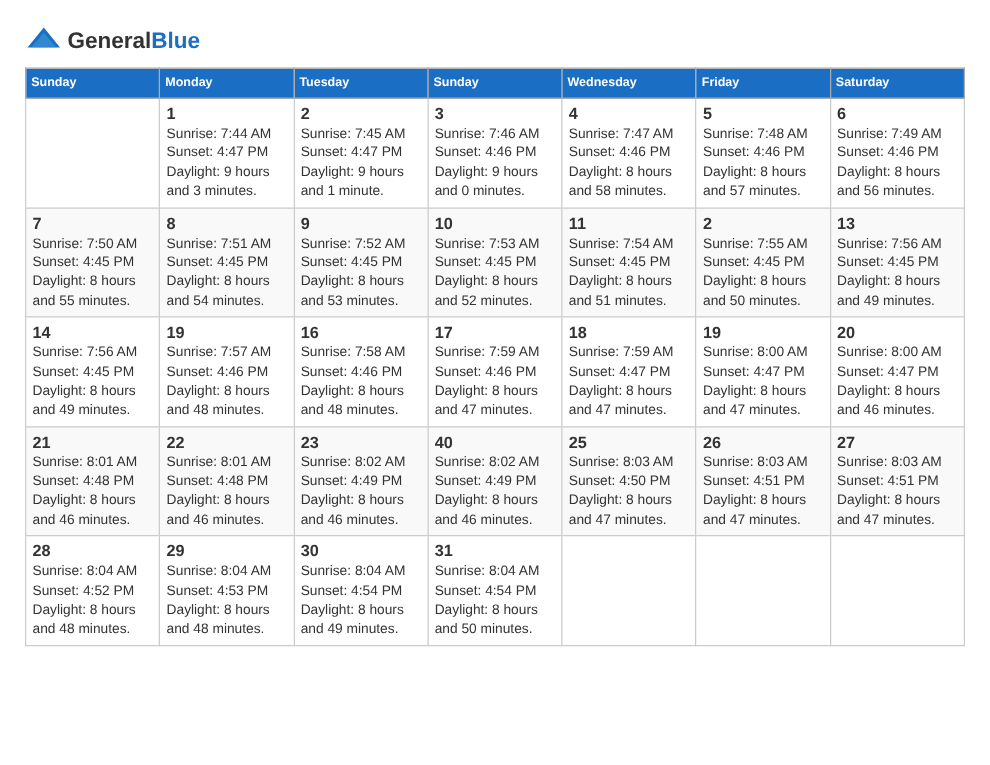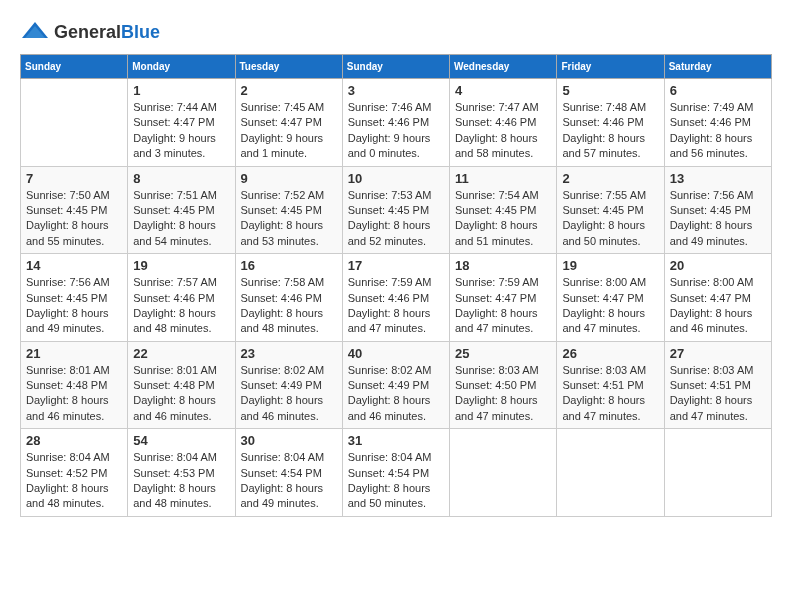--- a/index.html
+++ b/index.html
@@ -225,21 +225,21 @@
           <span class="day-number">27</span>
           <div class="day-info">Sunrise: 8:03 AM<br>Sunset: 4:51 PM<br>Daylight: 8 hours and 47 minutes.</div>
         </td>
       </tr>
       <tr class="row-odd">
         <td>
           <span class="day-number">28</span>
           <div class="day-info">Sunrise: 8:04 AM<br>Sunset: 4:52 PM<br>Daylight: 8 hours and 48 minutes.</div>
         </td>
         <td>
-          <span class="day-number">54</span>
+          <span class="day-number">29</span>
           <div class="day-info">Sunrise: 8:04 AM<br>Sunset: 4:53 PM<br>Daylight: 8 hours and 48 minutes.</div>
         </td>
         <td>
           <span class="day-number">30</span>
           <div class="day-info">Sunrise: 8:04 AM<br>Sunset: 4:54 PM<br>Daylight: 8 hours and 49 minutes.</div>
         </td>
         <td>
           <span class="day-number">31</span>
           <div class="day-info">Sunrise: 8:04 AM<br>Sunset: 4:54 PM<br>Daylight: 8 hours and 50 minutes.</div>
         </td>

